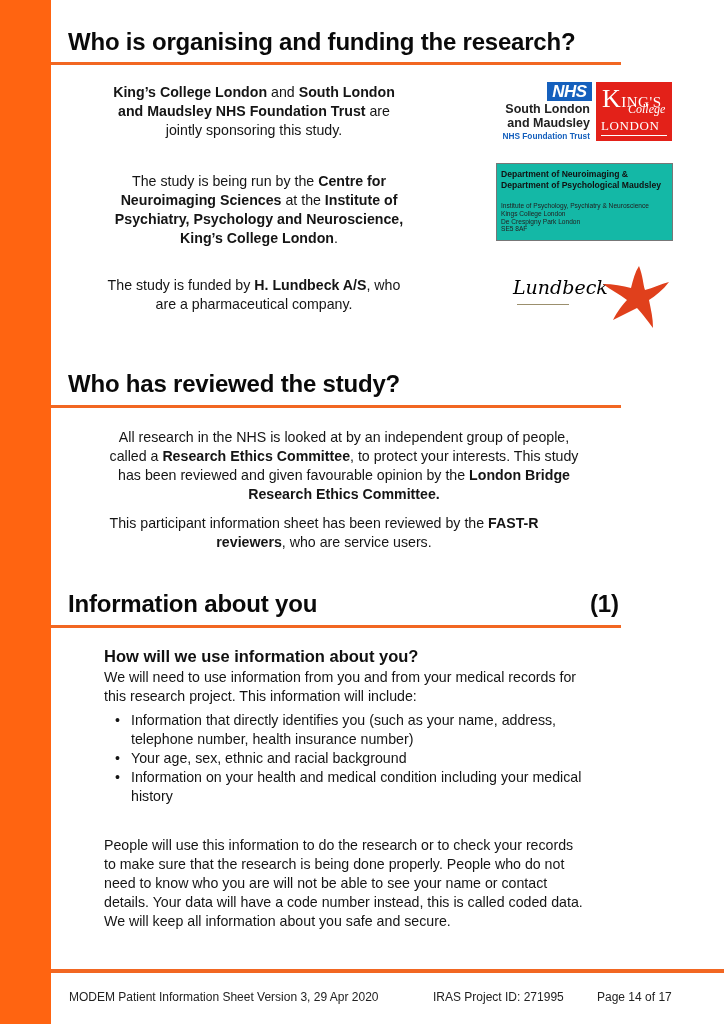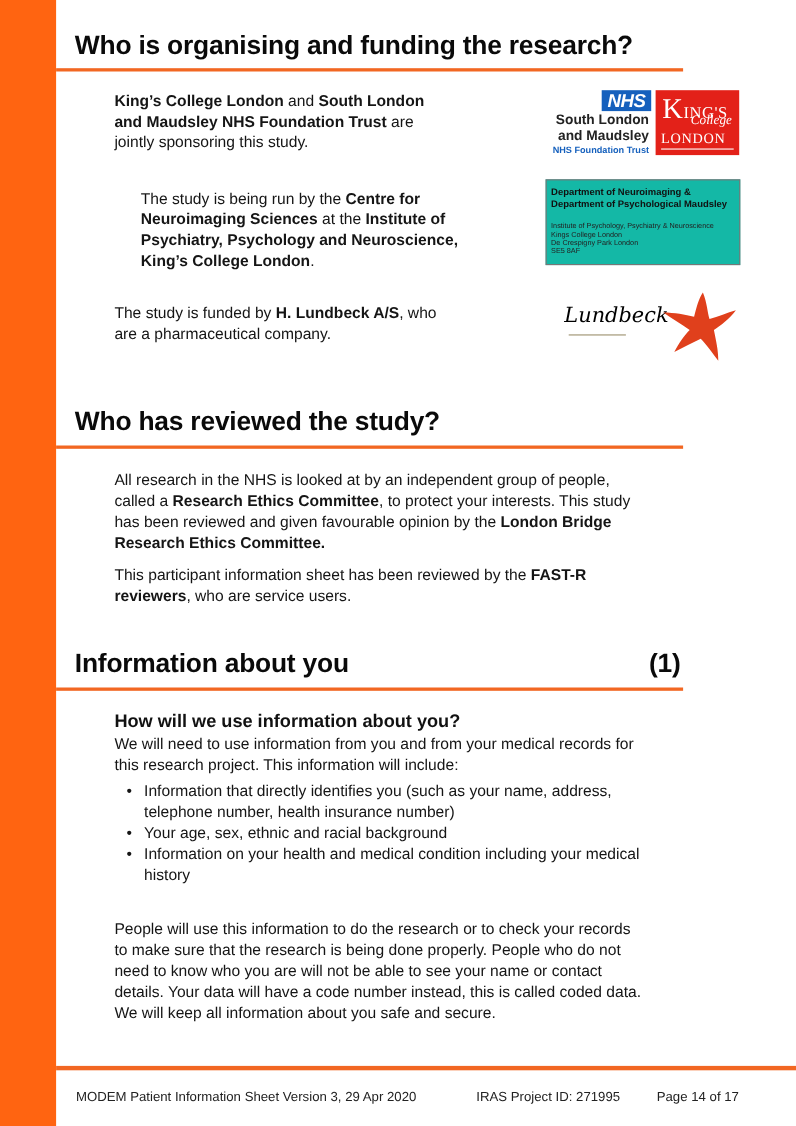--- a/index.html
+++ b/index.html
@@ -3,21 +3,21 @@
 <meta charset="utf-8">
 <style>
   html, body { margin:0; padding:0; }
   body { width:724px; height:1024px; background:#ffffff; position:relative; overflow:hidden;
          font-family:"Liberation Sans", sans-serif; color:#111; }
   .side-bar { position:absolute; left:0; top:0; width:51px; height:1024px; background:#ff6411; }
   .section-heading { position:absolute; left:68px; font-weight:bold; font-size:24px; color:#0a0a0a; letter-spacing:-0.2px; }
   .rule { position:absolute; left:51px; height:3px; background:#f26722; }
   .body-text { position:absolute; font-size:14.2px; line-height:19px; color:#151515; }
   .body-text b { font-weight:bold; }
-  .para { margin:0; }
+  .para { margin:0;text-align:center; }
 
   
   .slam-logo { position:absolute; left:500px; top:82px; width:92px; height:60px; }
   .nhs-box { position:absolute; right:0; top:0; width:45px; height:19px; background:#1560bd; color:#fff;
              font-weight:bold; font-style:italic; font-size:17px; line-height:19px; text-align:center; letter-spacing:-0.5px; }
   .slam-name { position:absolute; right:2px; top:20px; text-align:right; font-weight:bold; font-size:12.5px; line-height:14px; color:#222; }
   .slam-trust { position:absolute; right:2px; top:49px; font-weight:bold; font-size:8.3px; color:#1560bd; white-space:nowrap; }
   .kcl-logo { position:absolute; left:596px; top:82px; width:76px; height:59px; background:#e32119; color:#fff;
               font-family:"Liberation Serif", serif; text-align:center; }
   .kcl-kings { position:absolute; left:6px; top:4px; font-size:15px; letter-spacing:0.5px; }
@@ -45,21 +45,21 @@
 <body>
 
 <div class="side-bar"></div>
 
 <div class="section-heading" style="top:28px;">Who is organising and funding the research?</div>
 <div class="rule" style="top:62px; width:570px;"></div>
 
 <div class="body-text" style="left:104px; top:83px; width:300px;">
   <p class="para"><b>King’s College London</b><span> and </span><b>South London and Maudsley NHS Foundation Trust</b><span> are jointly sponsoring this study.</span></p>
 </div>
-<div class="body-text" style="left:104px; top:172px; width:310px;margin-left:24px;">
+<div class="body-text" style="left:104px; top:172px; width:310px;">
   <p class="para"><span>The study is being run by the </span><b>Centre for Neuroimaging Sciences</b><span> at the </span><b>Institute of Psychiatry, Psychology and Neuroscience, King’s College London</b><span>.</span></p>
 </div>
 <div class="body-text" style="left:104px; top:276px; width:300px;">
   <p class="para"><span>The study is funded by </span><b>H. Lundbeck A/S</b><span>, who are a pharmaceutical company.</span></p>
 </div>
 
 <div class="slam-logo">
   <div class="nhs-box">NHS</div>
   <div class="slam-name">
     <div>South London</div>

